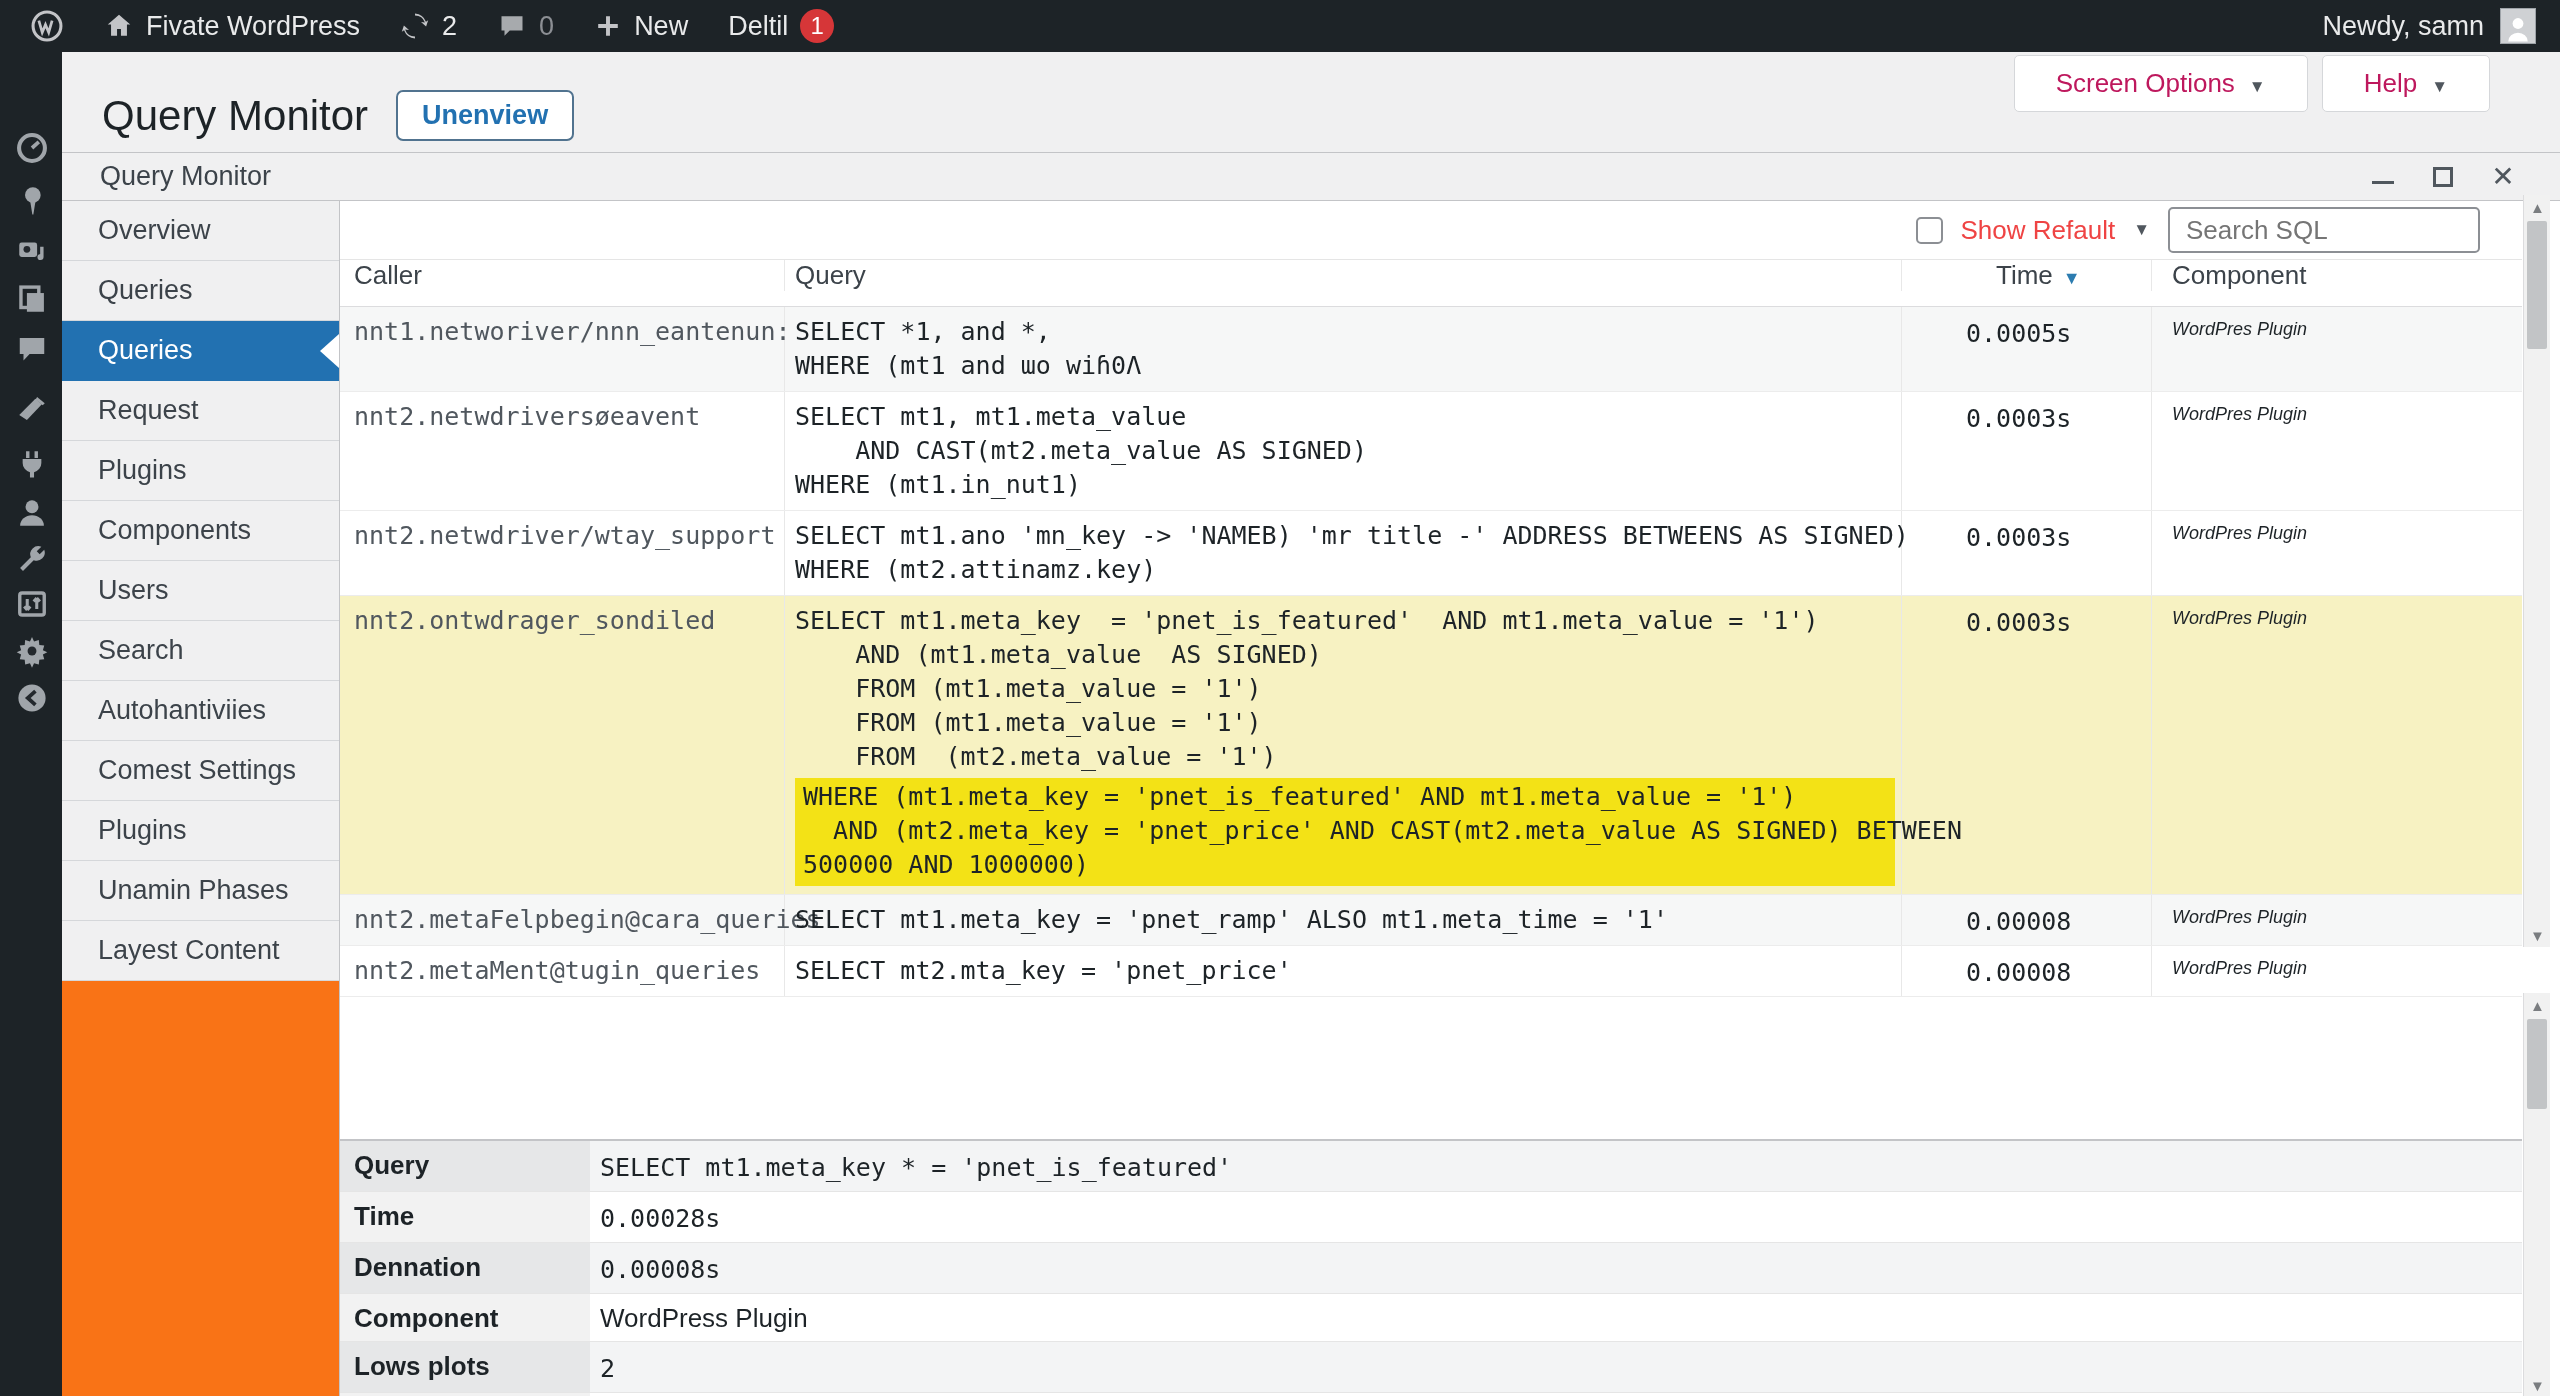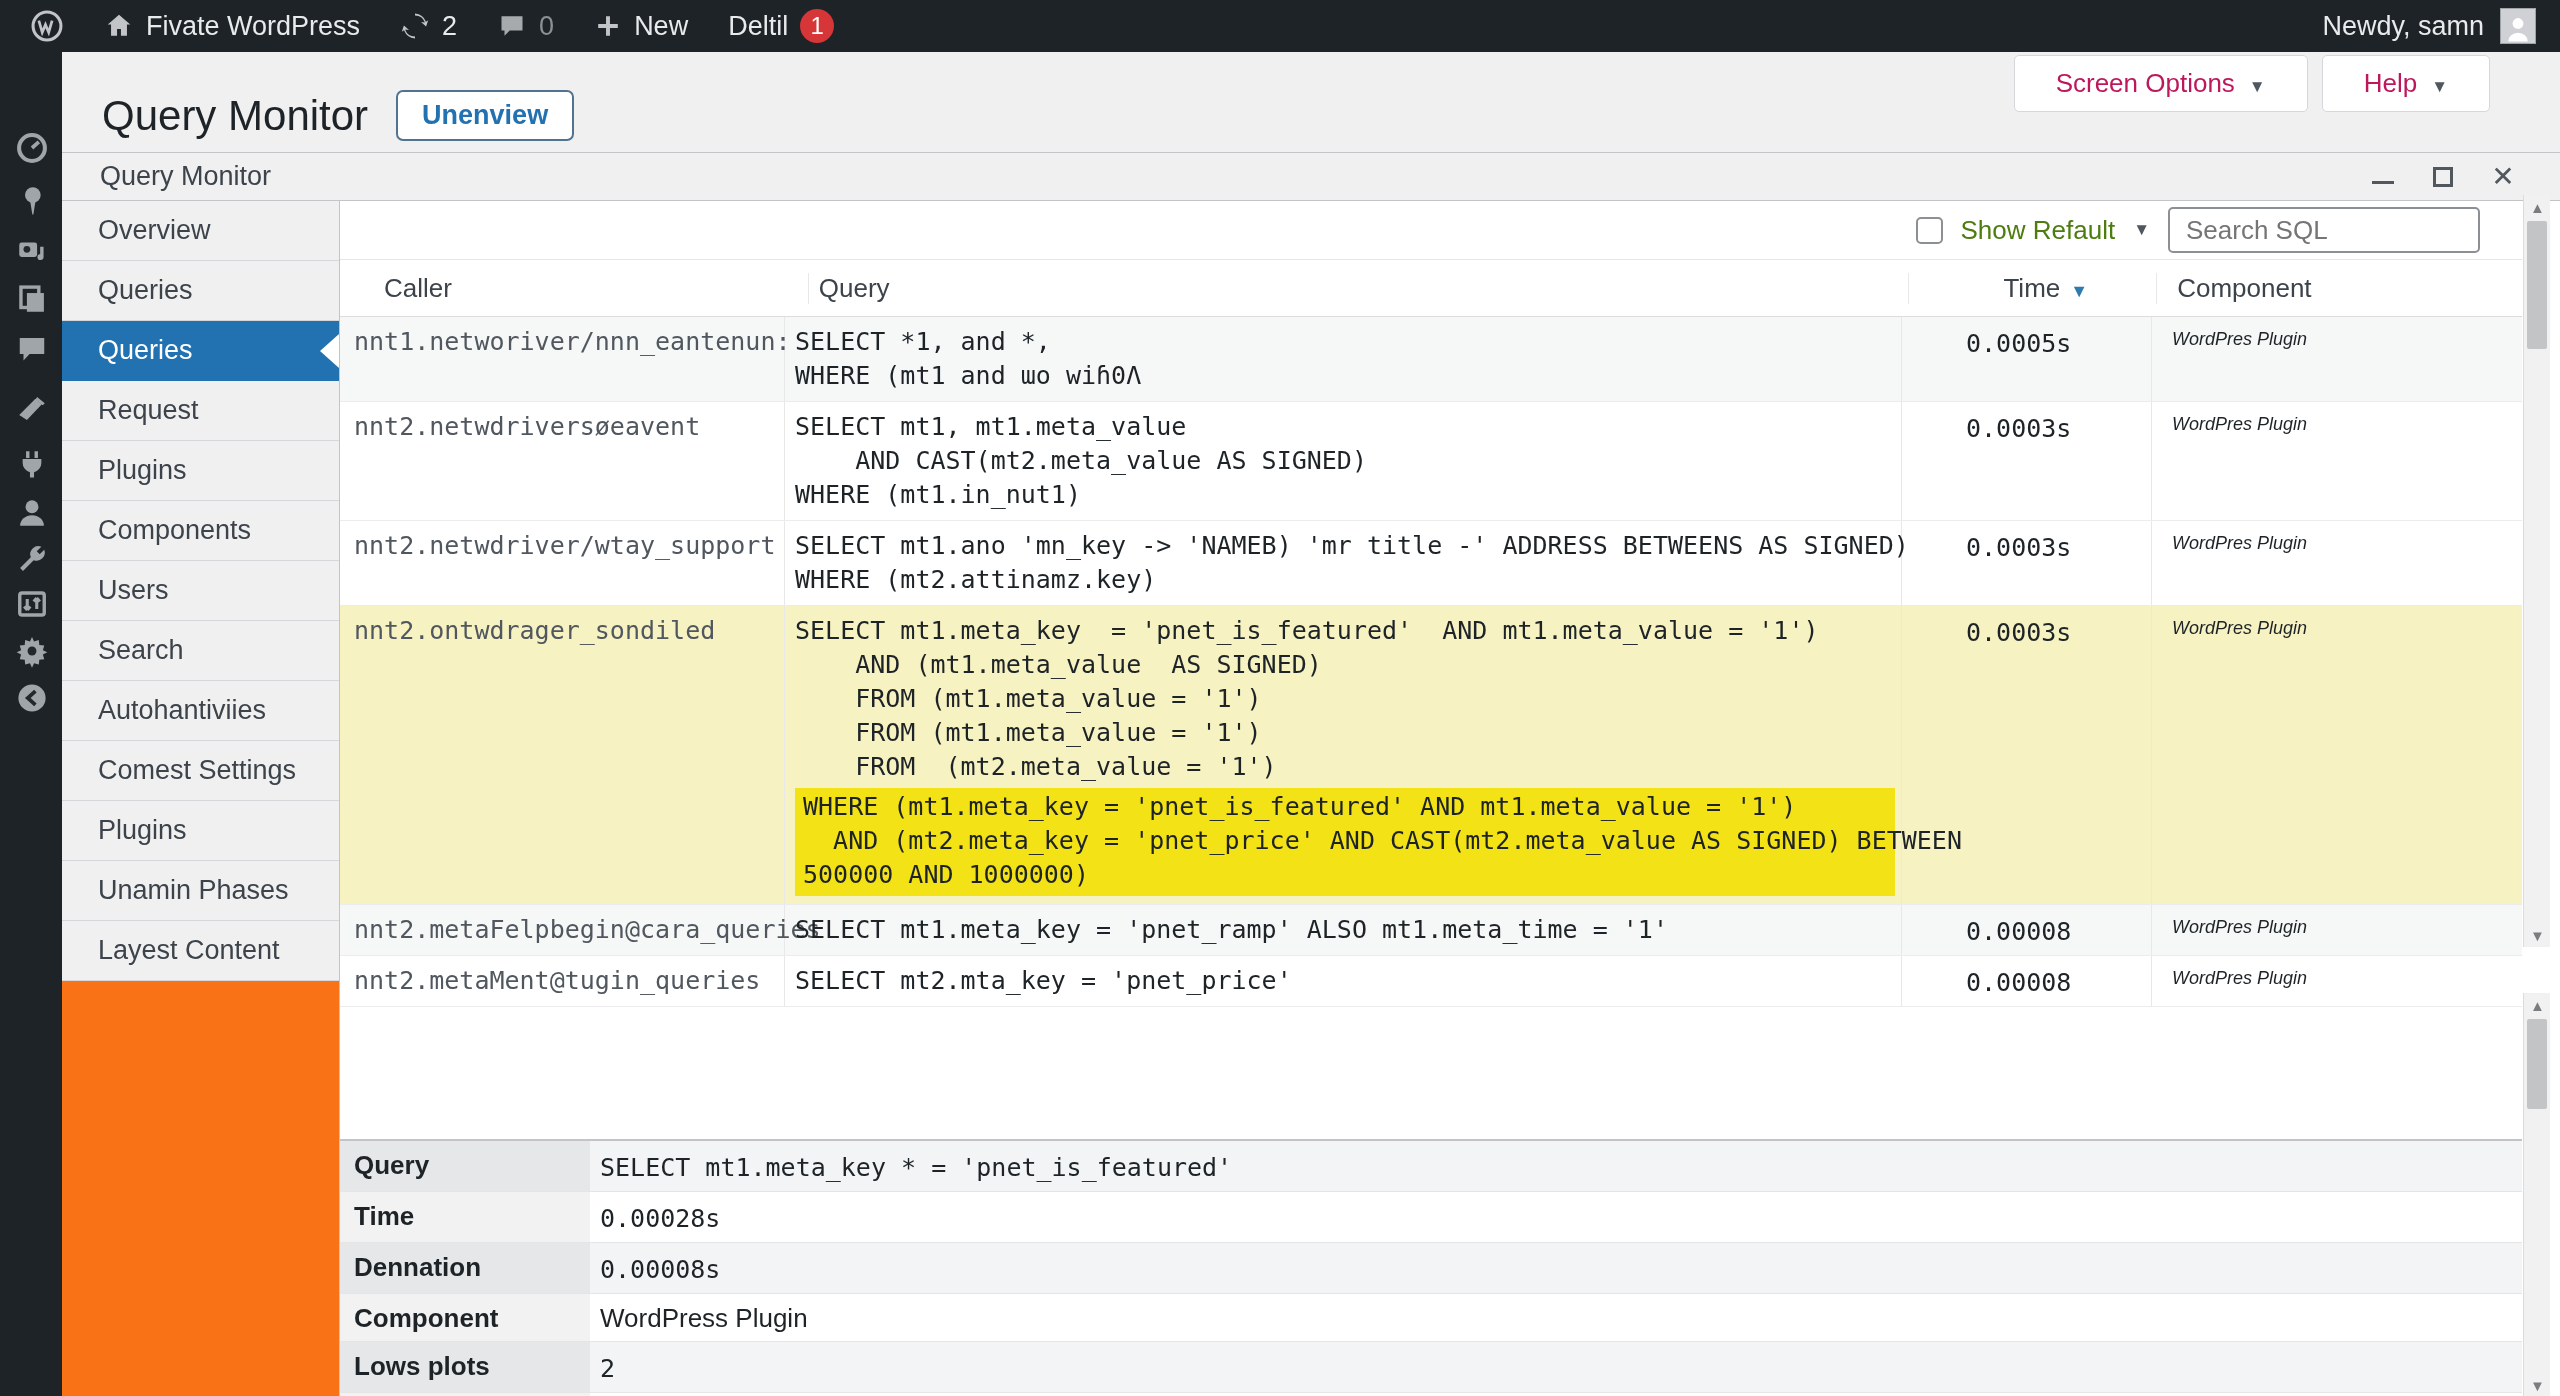--- a/index.html
+++ b/index.html
@@ -56,30 +56,30 @@
                   font-size:27px; color:#3c434a; background:#f0f0f1; border-bottom:1px solid #d5d7da; cursor:pointer; }
   .qm-menu-item.active { background:#2271b1; color:#fff; border-bottom-color:#2271b1; }
   .qm-menu-item.active::after { content:""; position:absolute; right:0; top:50%; margin-top:-17px;
                   border-top:17px solid transparent; border-bottom:17px solid transparent; border-right:19px solid #fff; }
 
   
   .qm-content { position:absolute; left:278px; top:48px; width:2220px; height:1196px; background:#fff; }
   .qm-toolbar { position:absolute; left:0; top:0; width:2220px; height:58px; display:flex;
                 align-items:center; justify-content:flex-end; gap:18px; padding-right:80px; }
   .filter-checkbox { width:27px; height:27px; background:#fff; border:2px solid #8c8f94; border-radius:5px; cursor:pointer; }
-  .filter-label { font-size:26px; color:#4d7c0f; }
+  .filter-label { font-size:26px; color:#ef4444; }
   .filter-caret::after { content:"▼"; font-size:17px; color:#50575e; }
   .search-input { width:312px; height:46px; border:2px solid #8c8f94; border-radius:5px; font-size:26px;
                   padding:0 16px; color:#1d2327; font-family:"Liberation Sans",sans-serif; }
   .search-input::placeholder { color:#757575; }
 
   
   .qm-table { position:absolute; left:0; top:58px; width:2182px; }
   .t-row { display:flex; width:2182px; border-bottom:1px solid #ececec; }
-  .t-head { border-top:1px solid #e5e5e5; border-bottom:1px solid #dcdcde; height:58px; align-items:center;padding-left:30px; }
+  .t-head { border-top:1px solid #e5e5e5; border-bottom:1px solid #dcdcde; height:48px; align-items:flex-start; }
   .c-caller { width:445px; padding:8px 10px 8px 14px; }
   .c-query  { width:1117px; padding:8px 0 8px 10px; }
   .c-time   { width:250px; padding:12px 0 8px 64px; }
   .c-comp   { width:370px; padding:12px 0 8px 20px; }
   .t-head .c-caller, .t-head .c-query, .t-head .c-time, .t-head .c-comp
           { padding-top:0; padding-bottom:0; font-size:26px; color:#3c434a; display:flex; align-items:center; }
   .t-head .c-time { padding-left:94px; gap:10px; }
   .sort-arrow::after { content:"▼"; font-size:18px; color:#2c7cb0; }
   .t-body .t-row { cursor:pointer; }
   .t-row.alt  { background:#f6f7f7; }

